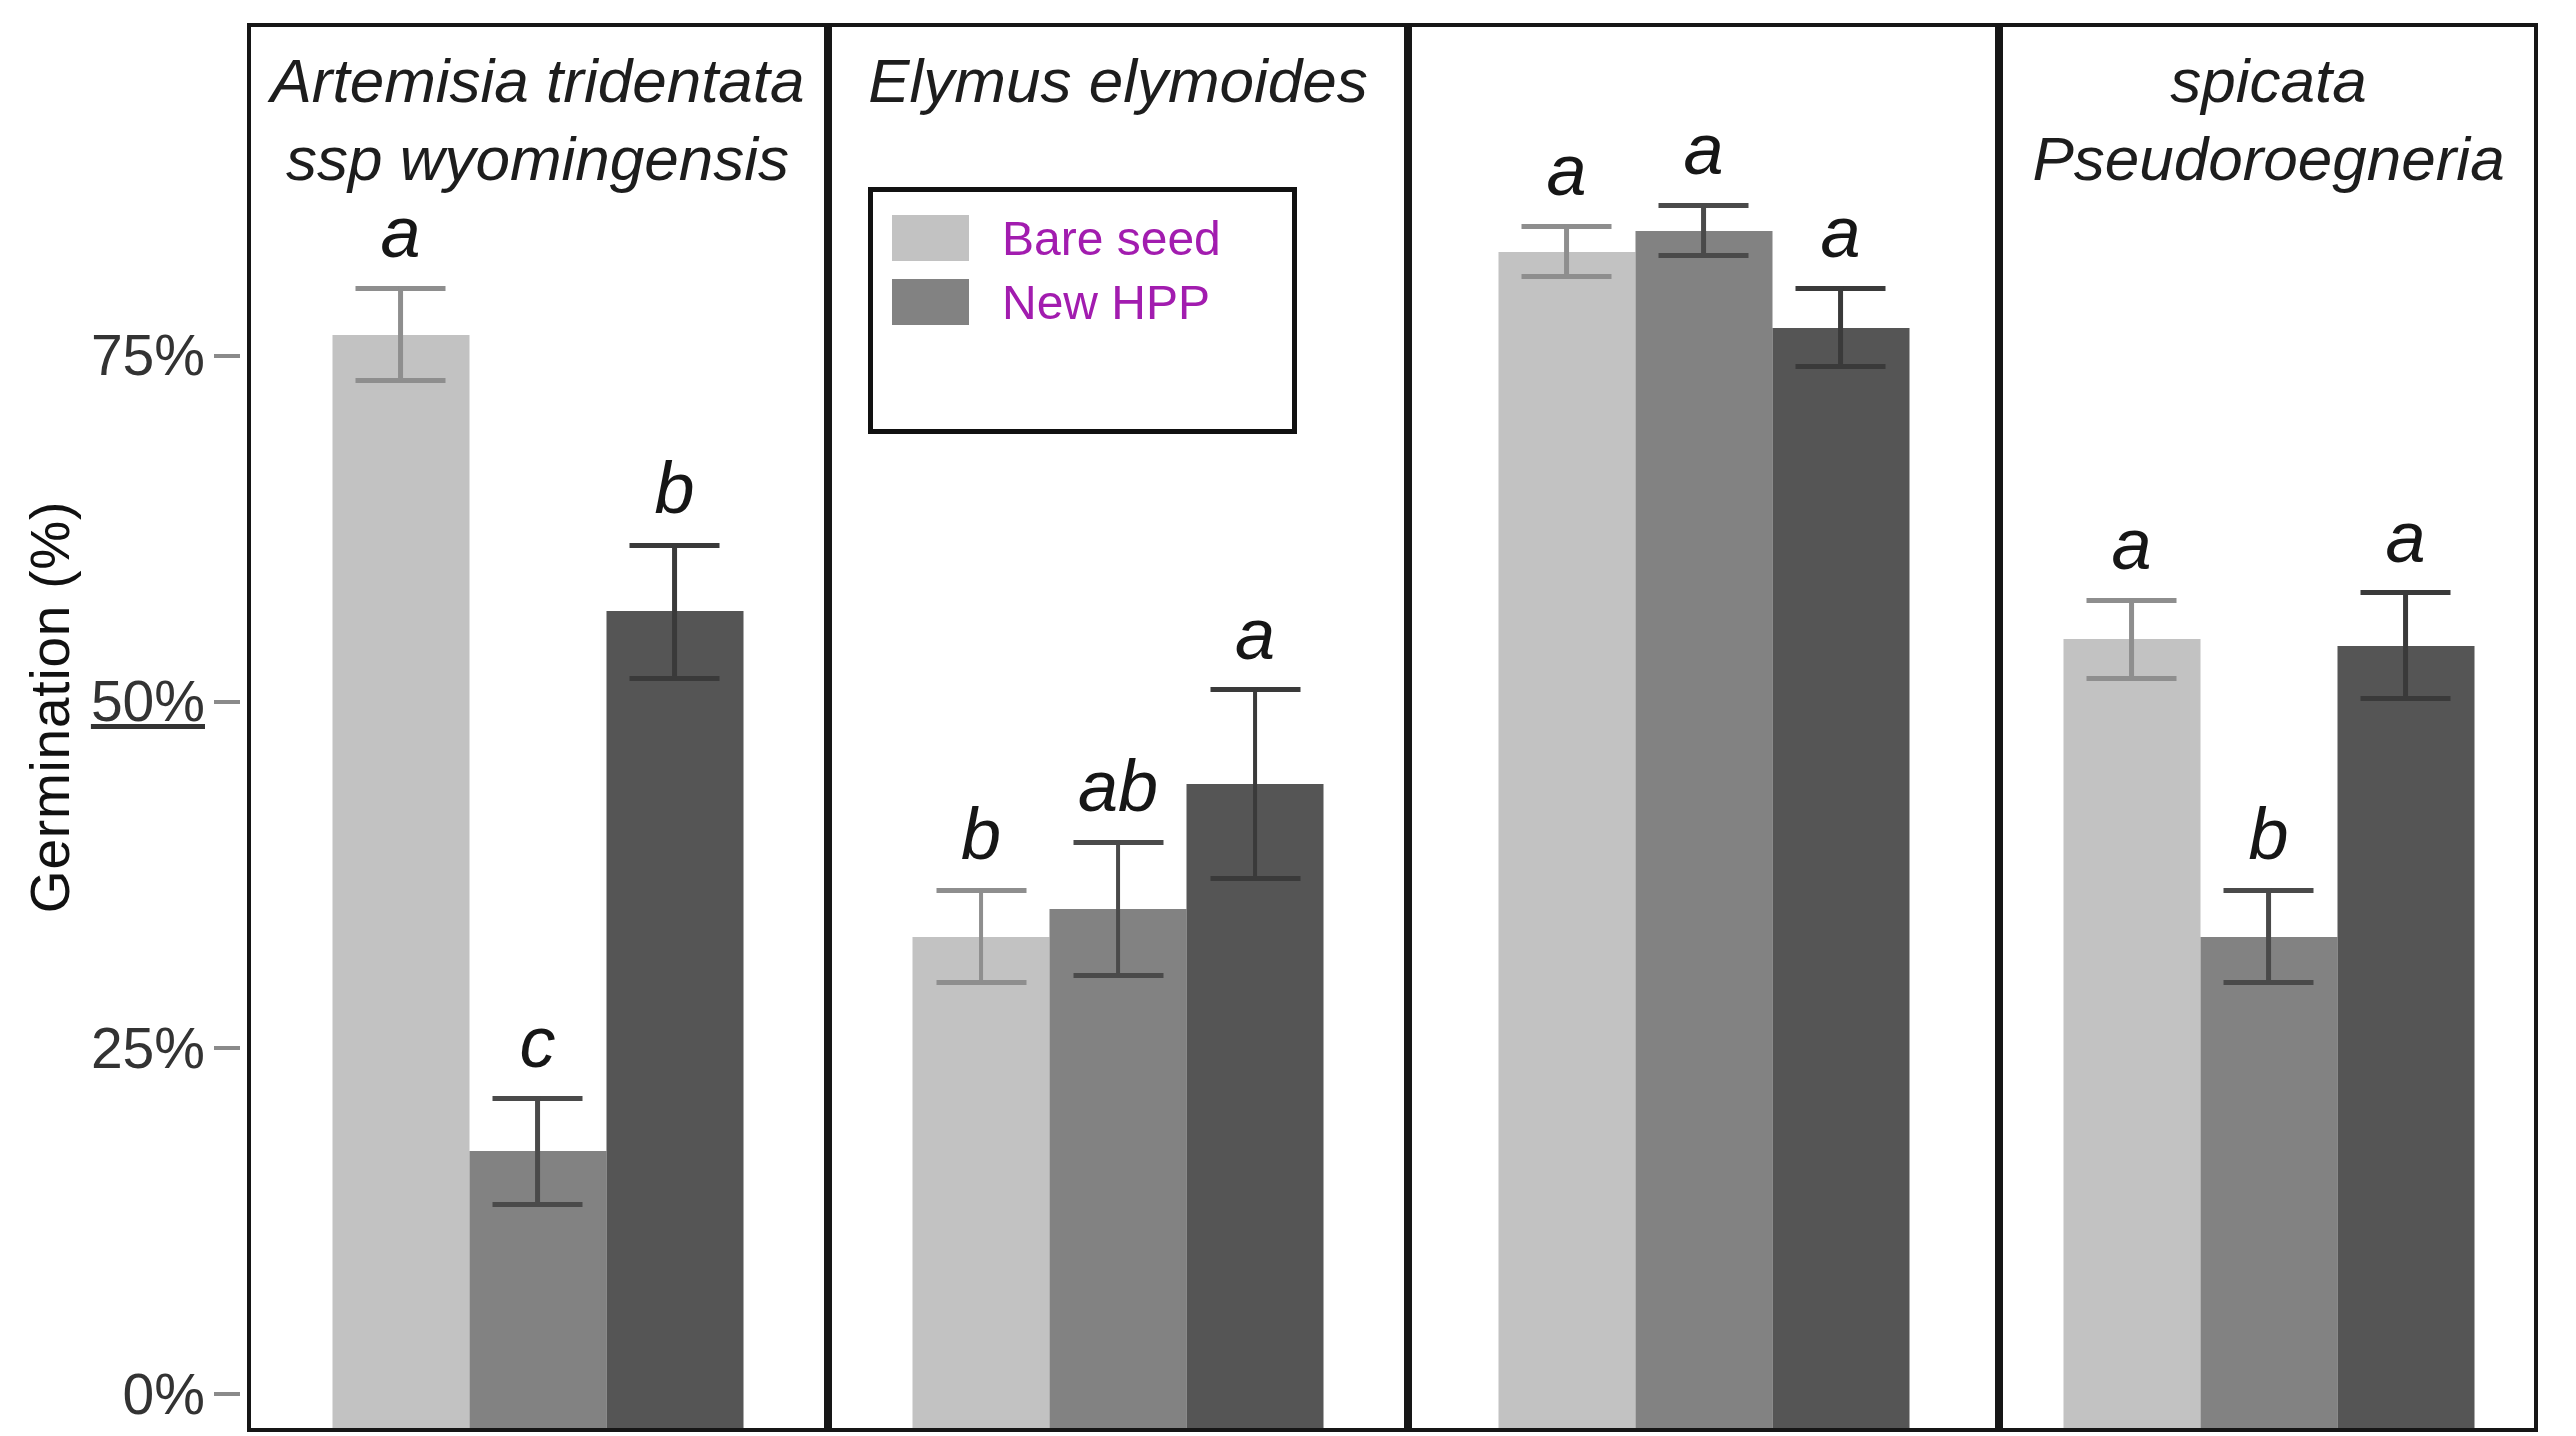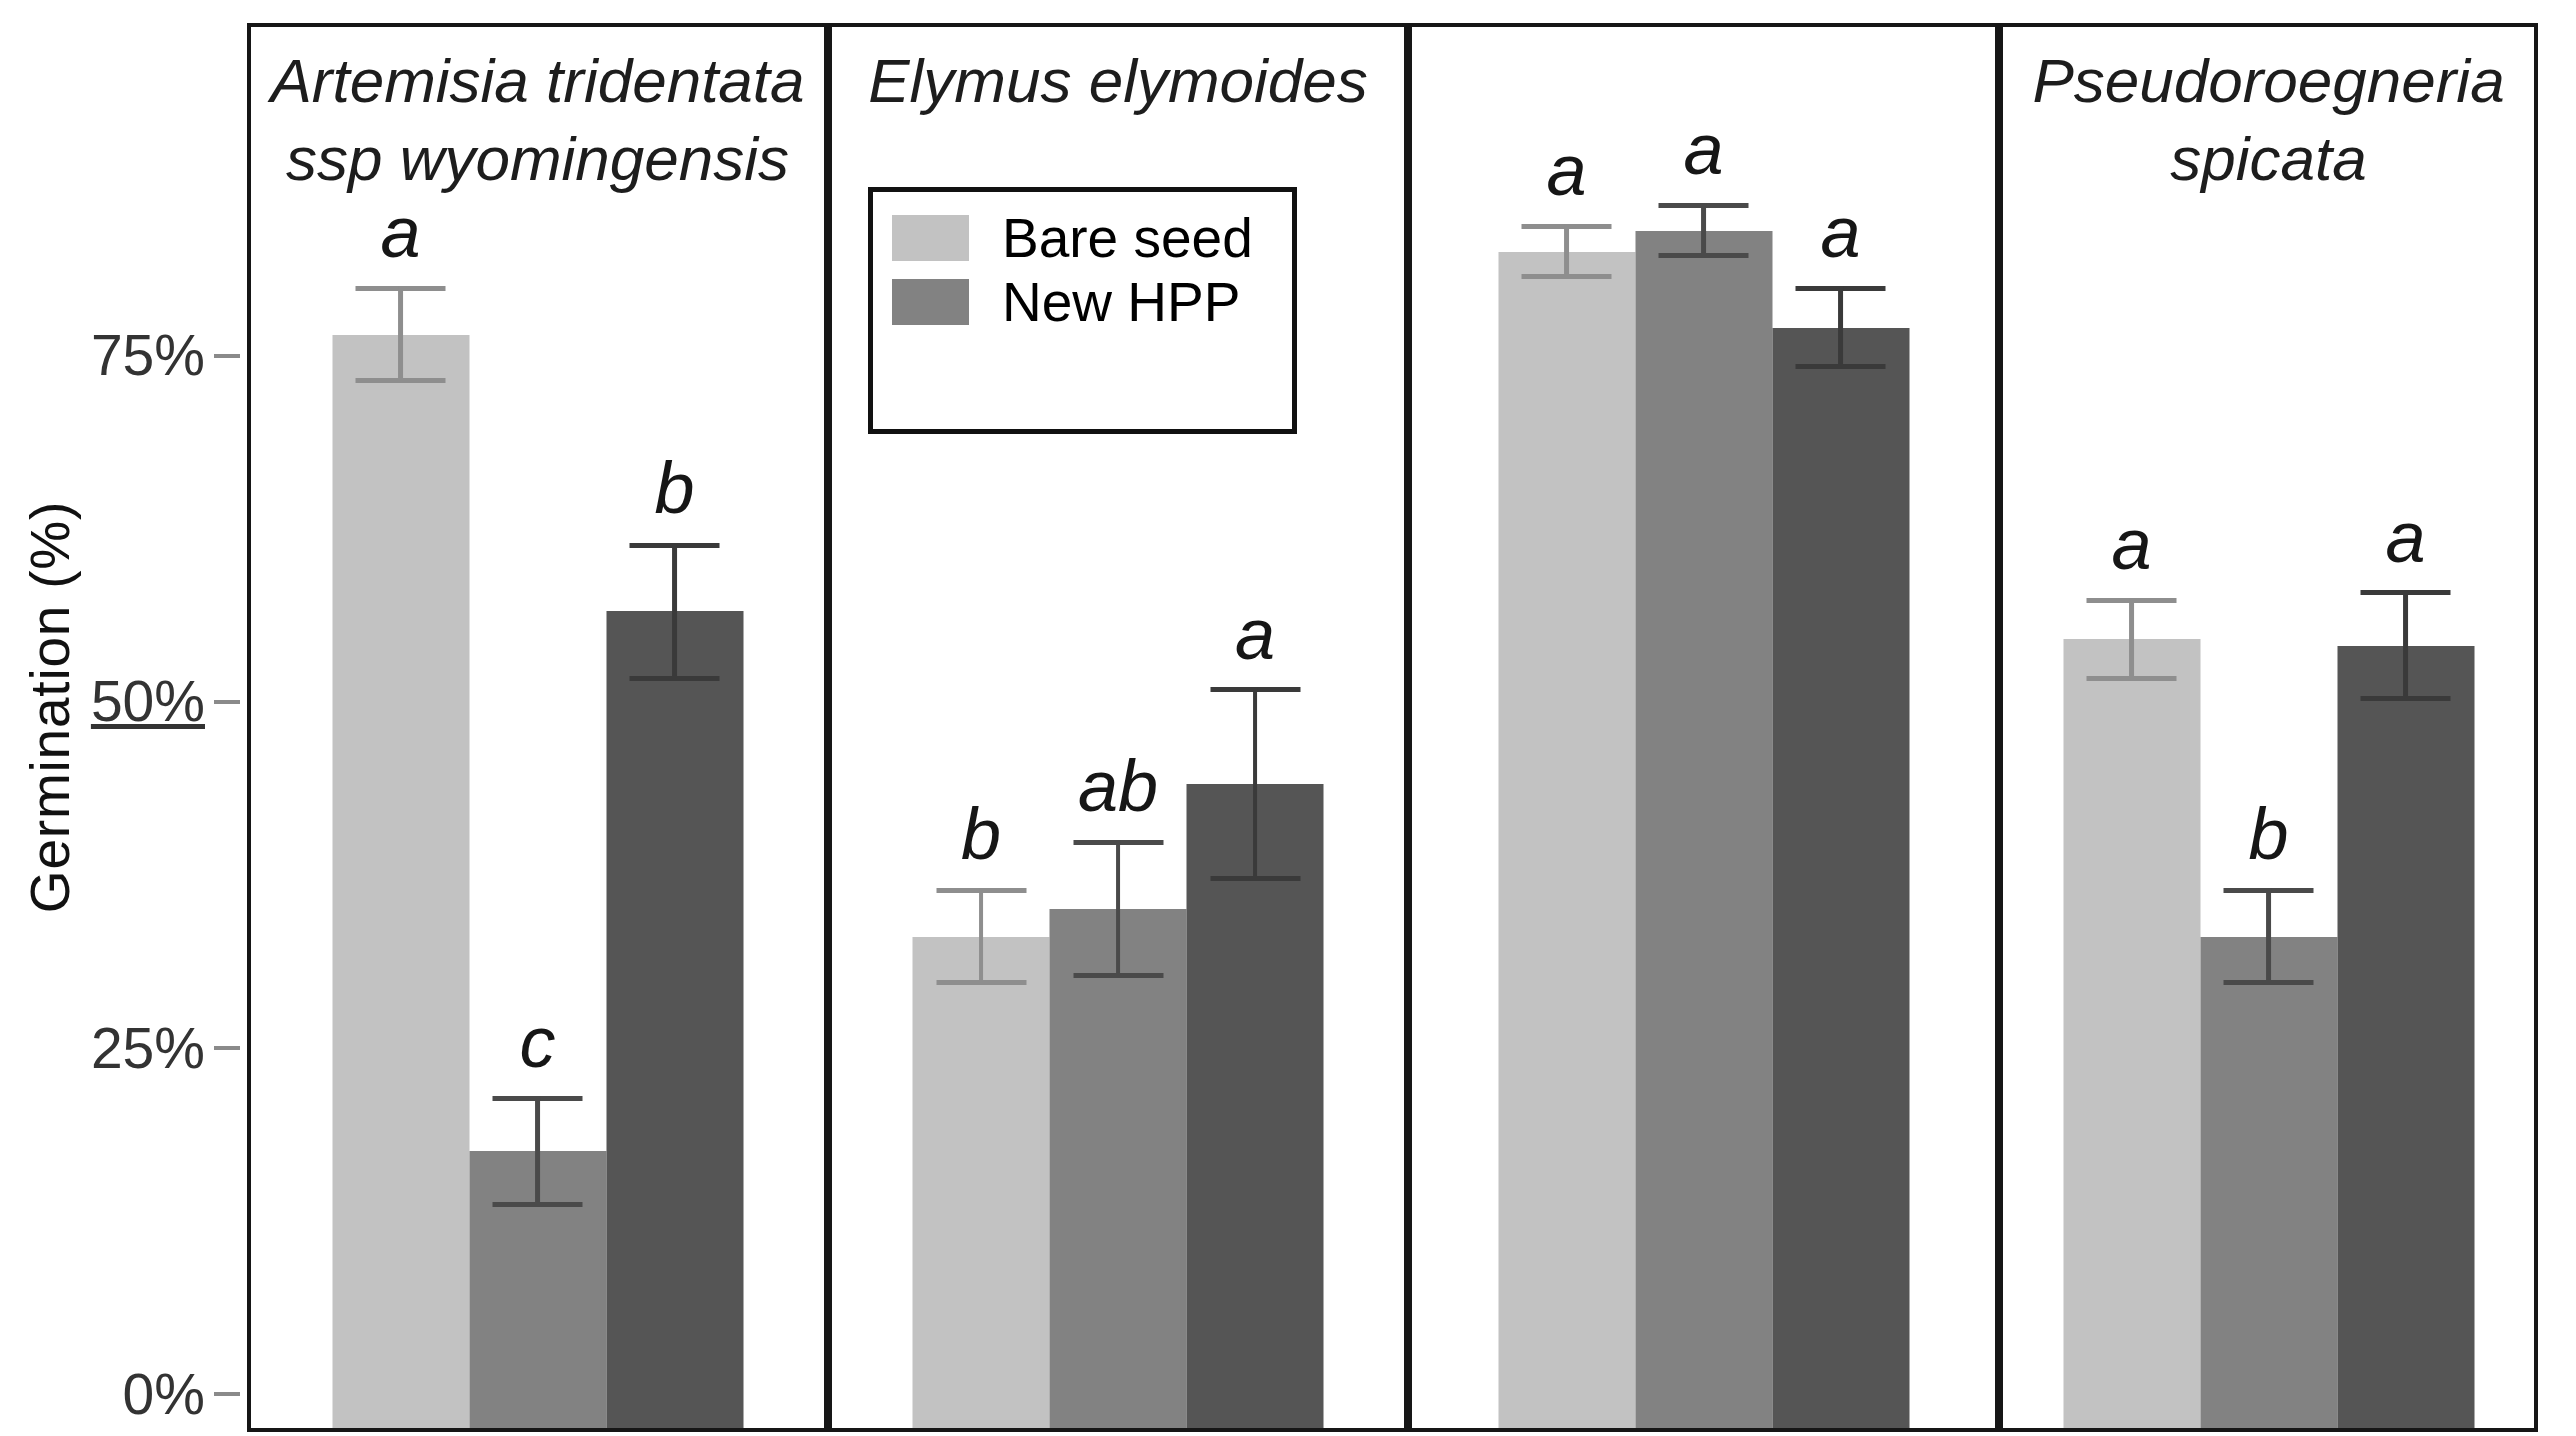--- a/index.html
+++ b/index.html
@@ -55,21 +55,21 @@
     z-index:4;
   }
   
   #legend{
     position:absolute;left:36px;top:160px;width:429px;height:247px;
     border:5.7px solid #111;box-sizing:border-box;background:#ffffff;
     padding:23px 0 0 19px;z-index:5;
   }
   .legend-row{display:flex;align-items:center;margin-bottom:18px;height:46px;}
   .legend-swatch{width:77px;height:46px;margin-right:33px;flex:0 0 auto;}
-  .legend-label{font-size:55px;color:#000000;white-space:nowrap;}
+  .legend-label{font-size:48px;color:#a21caf;white-space:nowrap;}
 </style>
 </head>
 <body>
 
 <div id="figure">
 
   <div id="y-axis-label">Germination (%)</div>
 
   <div id="yticks">
       <div class="ytick-label" style="top: 326px;">75%</div>
@@ -194,22 +194,22 @@
               <div class="stem" style="background: rgb(58, 58, 58);"></div>
               <div class="cap-bottom" style="background: rgb(58, 58, 58);"></div>
             </div>
             <div class="sig-letter" style="bottom: 1160px;">a</div>
           </div>
         </div>
     </div>
 
     <div class="panel" style="width: 539px;">
       <div class="panel-title">
+        <div>spicata</div>
         <div>Pseudoroegneria</div>
-        <div>spicata</div>
       </div>
       <div class="bar-area">
           <div class="bar-slot">
             <div class="bar" style="height: 789px; background: rgb(194, 194, 194);"></div>
             <div class="errbar" style="bottom: 747px; height: 83px;">
               <div class="cap-top" style="background: rgb(142, 142, 142);"></div>
               <div class="stem" style="background: rgb(142, 142, 142);"></div>
               <div class="cap-bottom" style="background: rgb(142, 142, 142);"></div>
             </div>
             <div class="sig-letter" style="bottom: 848px;">a</div>

